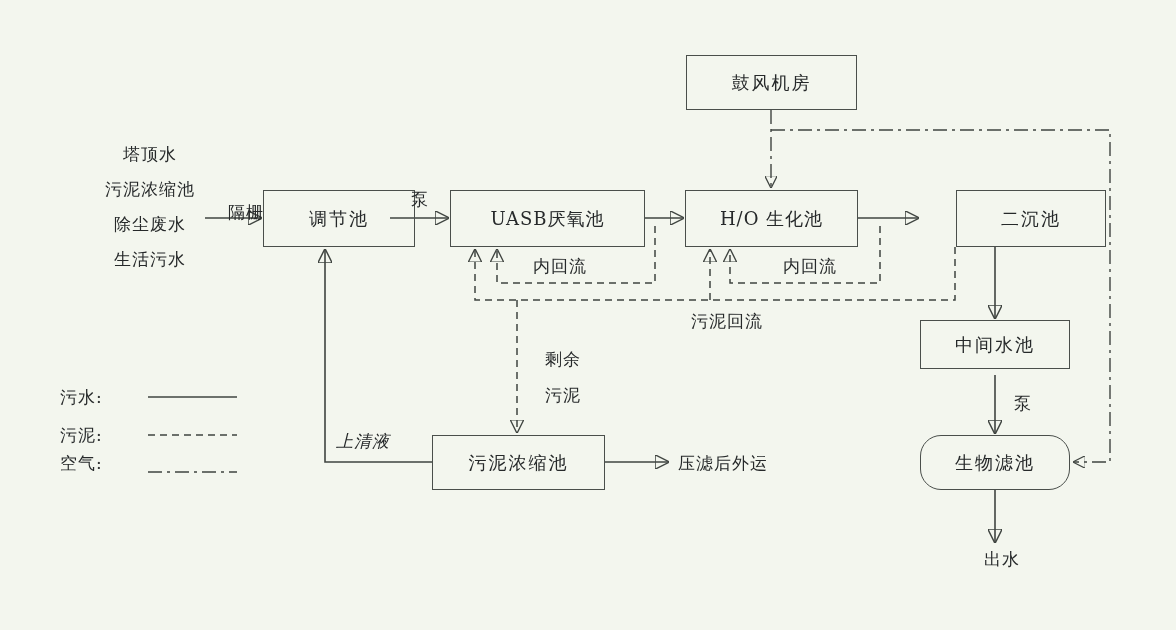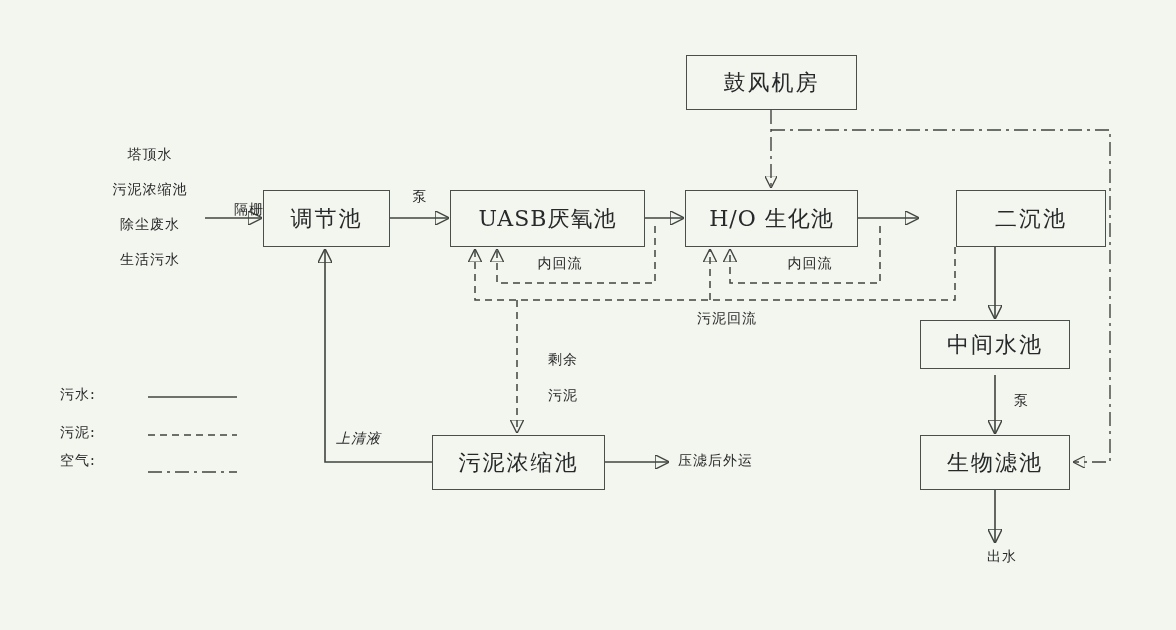--- a/index.html
+++ b/index.html
@@ -13,32 +13,32 @@
   svg.wires { position:absolute; left:0; top:0; width:1176px; height:630px; }
   svg.wires path { fill:none; stroke:#3f4440; }
   .s { stroke-width:1.6; }
   .d { stroke-width:1.5; stroke-dasharray:7 5; }
   .a { stroke-width:1.4; stroke-dasharray:14 5 3 5; }
 
   .box {
     position:absolute;
     border:1.5px solid #4a4f4b;
     display:flex; align-items:center; justify-content:center;
-    font-size:22px; letter-spacing:2px;
+    font-size:18px; letter-spacing:2px;
   }
   .b-blower { left:686px; top:55px;  width:171px; height:55px; }
-  .b-reg    { left:263px; top:190px; width:127px; height:57px; }
+  .b-reg    { left:263px; top:190px; width:152px; height:57px; }
   .b-uasb   { left:450px; top:190px; width:195px; height:57px; letter-spacing:1px;text-align:right; }
   .b-ho     { left:685px; top:190px; width:173px; height:57px; letter-spacing:1px; }
   .b-sec    { left:920px; top:190px; width:150px; height:57px;margin-left:36px; }
   .b-mid    { left:920px; top:320px; width:150px; height:49px; }
-  .b-bio    { left:920px; top:435px; width:150px; height:55px; }
+  .b-bio    { left:920px; top:435px; width:150px; height:55px;border-radius:21px; }
   .b-thick  { left:432px; top:435px; width:173px; height:55px; }
 
-  .lbl { position:absolute; font-size:14px; letter-spacing:1px; white-space:nowrap; }
+  .lbl { position:absolute; font-size:17px; letter-spacing:1px; white-space:nowrap; }
   .l-influents   { left:88px;  top:137px; width:124px; text-align:center; line-height:35px; }
   .l-screen      { left:208px; top:201px; width:56px;  text-align:right;font-family:Liberation Serif, serif; }
   .l-pump1       { left:400px; top:188px; width:40px;  text-align:center; }
   .l-reflux1     { left:518px; top:255px; width:84px;  text-align:center; }
   .l-reflux2     { left:768px; top:255px; width:84px;  text-align:center; }
   .l-sludgeret   { left:672px; top:310px; width:110px; text-align:center; }
   .l-excess      { left:534px; top:341px; width:58px;  text-align:center; line-height:36px; }
   .l-supernatant { left:336px; top:430px; width:70px;font-style:italic; }
   .l-press       { left:678px; top:452px; }
   .l-pump2       { left:1014px; top:392px; }

